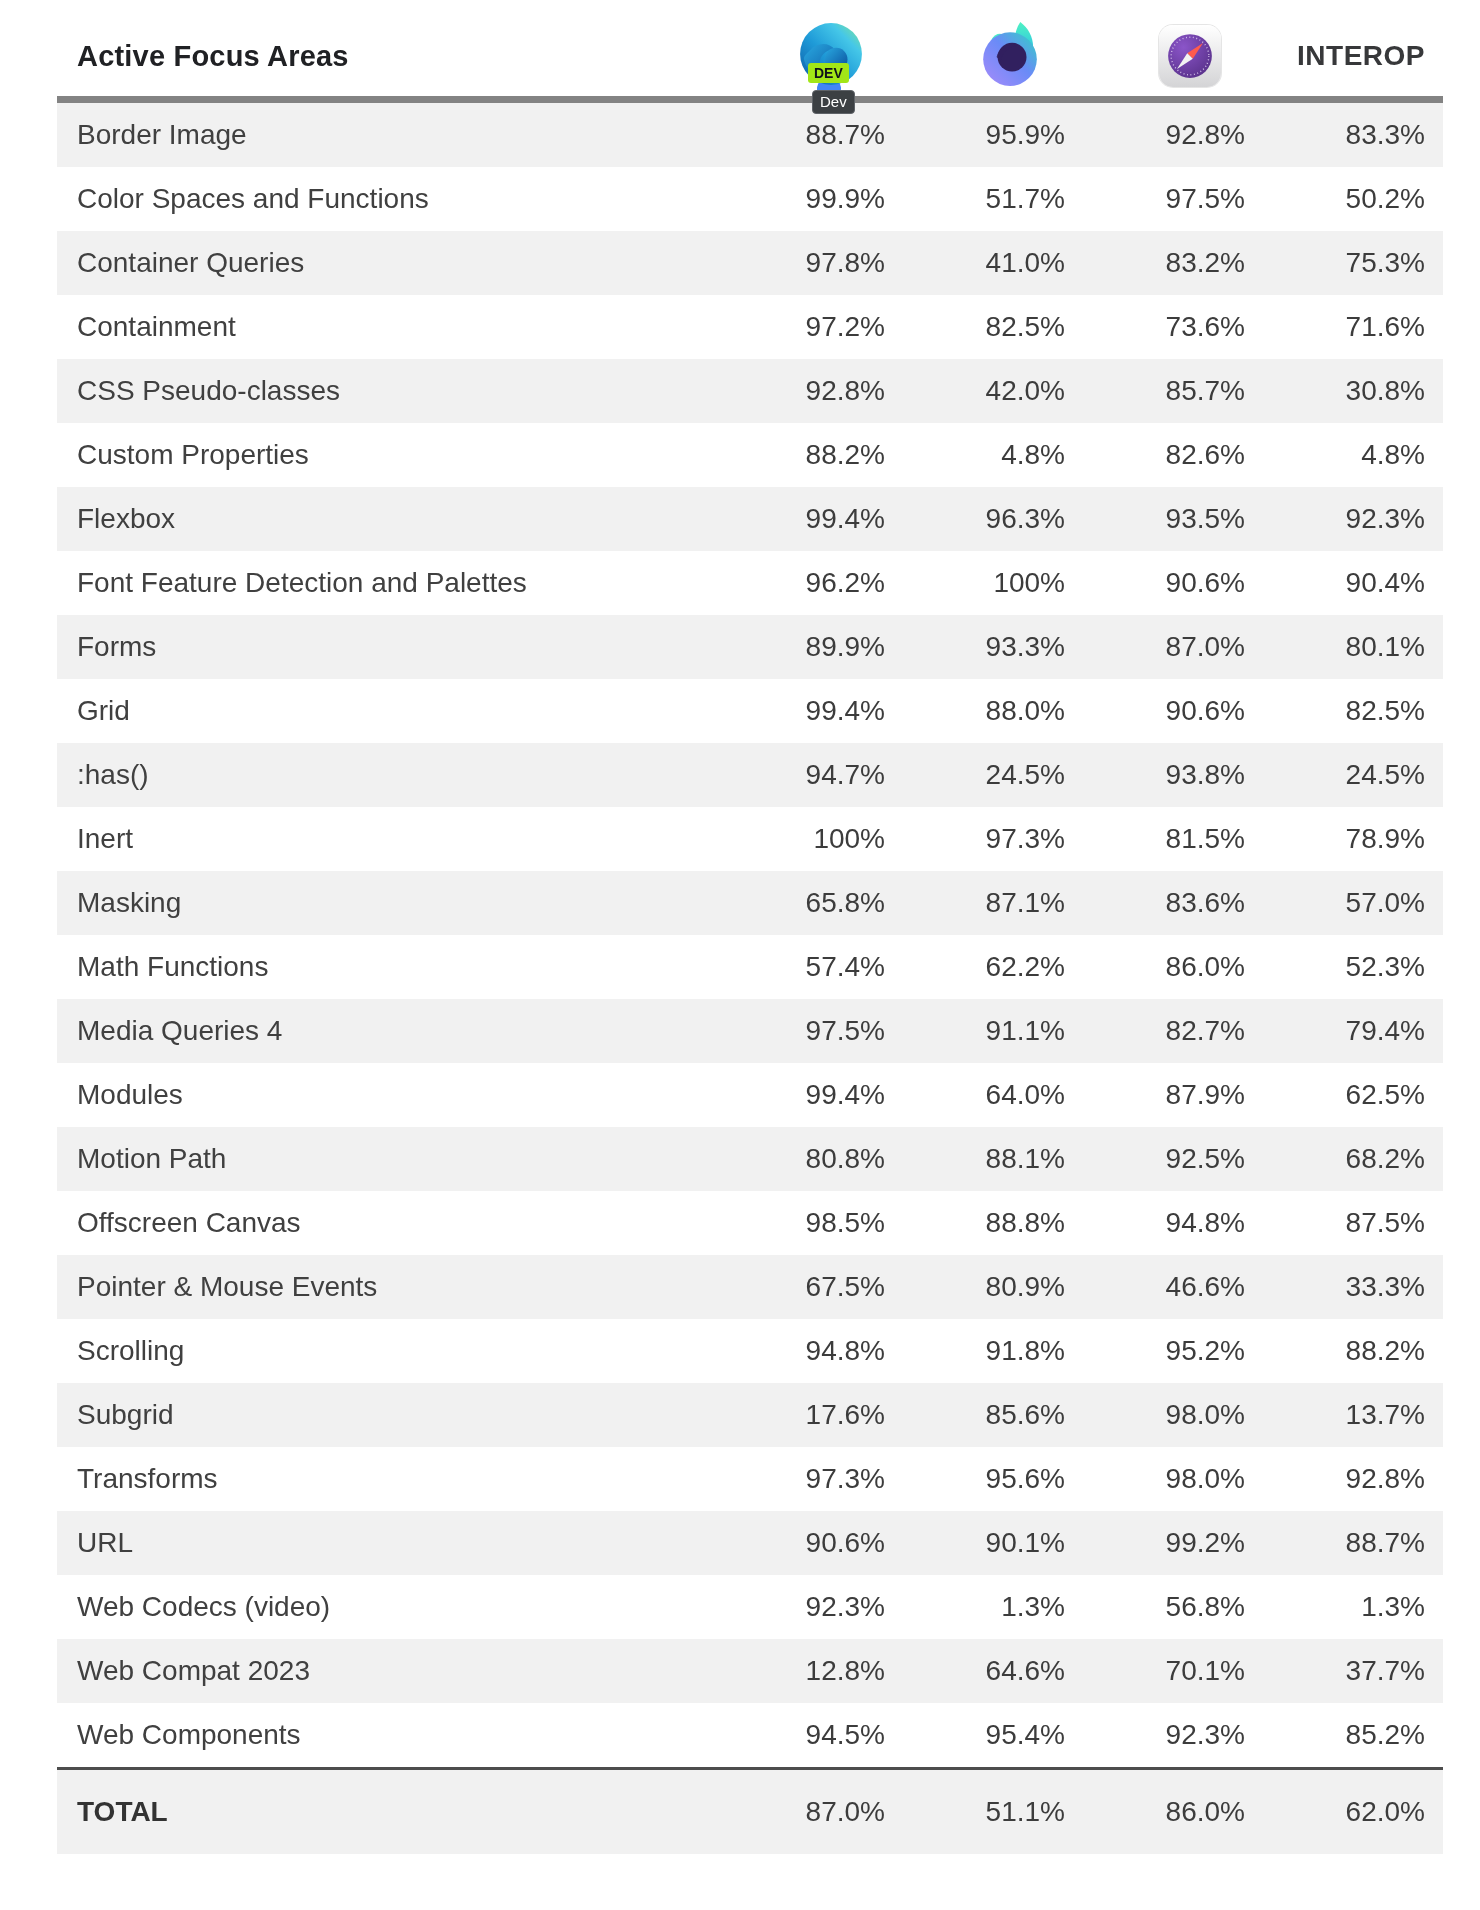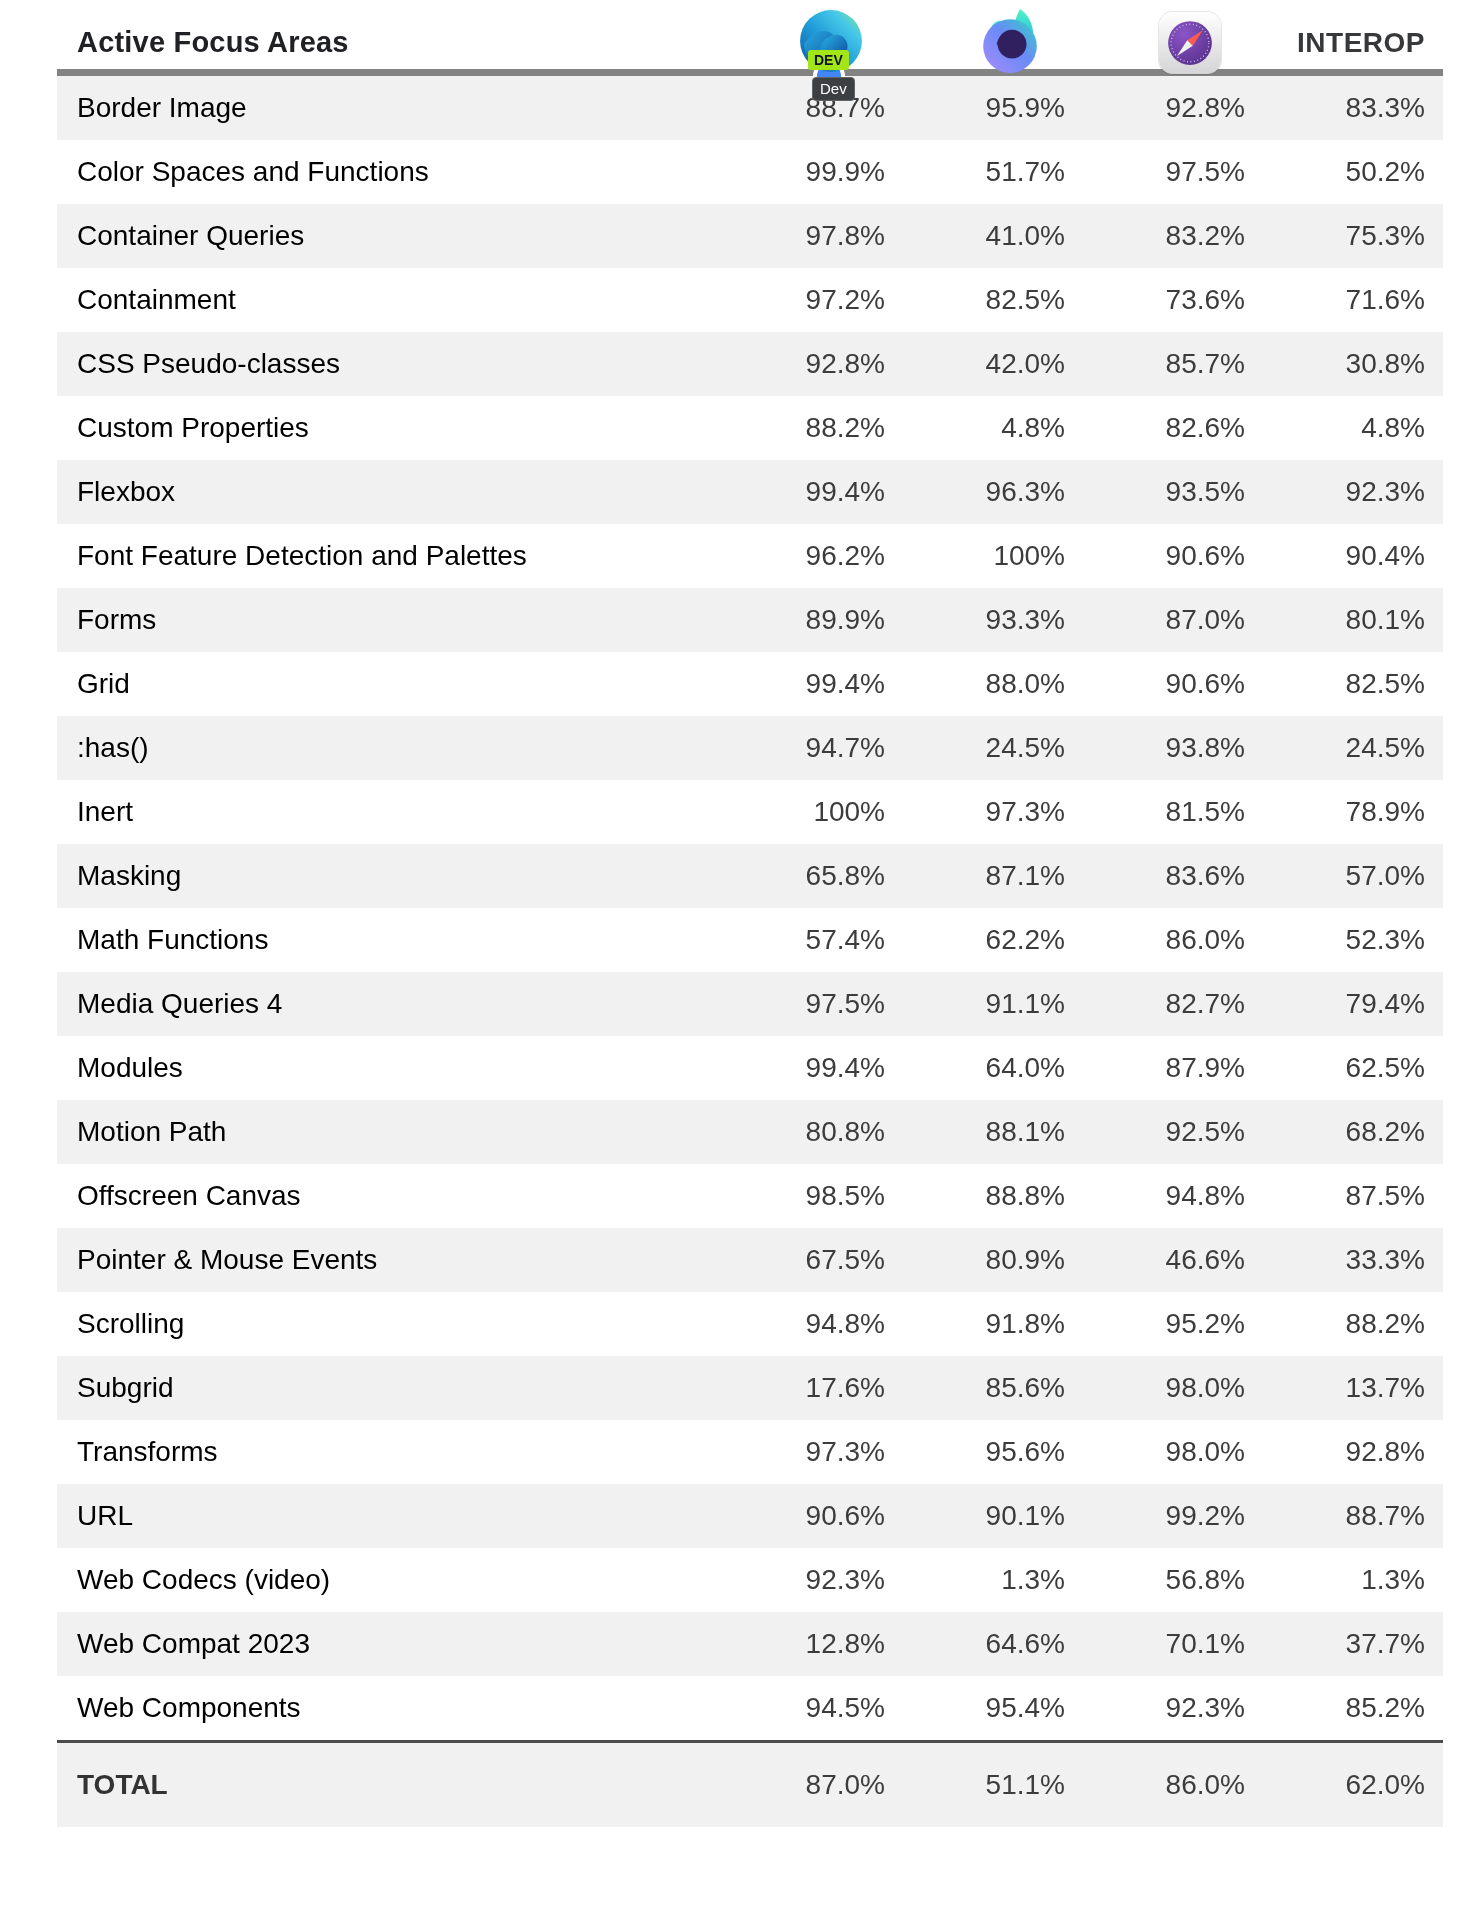--- a/index.html
+++ b/index.html
@@ -7,21 +7,21 @@
   body {
     width: 1480px; height: 1910px;
     font-family: "Liberation Sans", "DejaVu Sans", sans-serif;
     color: #3c3c3c;
   }
   .container { margin-left: 57px; margin-right: 37px; }
 
   
   .thead {
     display: flex; align-items: center;
-    height: 76px;
+    height: 103px;
     padding: 16px 18px 0 20px;
     border-bottom: 7px solid #838383;
   }
   .title {
     flex: 1;
     font-size: 29px; font-weight: 700; color: #202124;
     letter-spacing: 0.2px;
   }
   .hcol { width: 180px; display: flex; justify-content: flex-end; }
   .icon-center {
@@ -70,21 +70,21 @@
     display: flex; align-items: center; justify-content: center;
   }
 
   
   .tbody .row:nth-child(odd) { background: #f1f1f1; }
   .row {
     display: flex; align-items: center;
     height: 64px; padding: 0 18px 0 20px;
   }
   .name {
-    flex: 1; font-size: 28px; color: #000000; text-decoration: none;
+    flex: 1; font-size: 28px; color: #404040; text-decoration: none;
     white-space: nowrap;
   }
   .val { width: 180px; text-align: right; font-size: 28px; color: #3c3c3c; }
 
   .total-row {
     display: flex; align-items: center;
     height: 87px; padding: 0 18px 0 20px;
     background: #f1f1f1; border-top: 3px solid #4d4d4d;
   }
   .total-label { flex: 1; font-size: 28px; font-weight: 700; color: #333333; }

